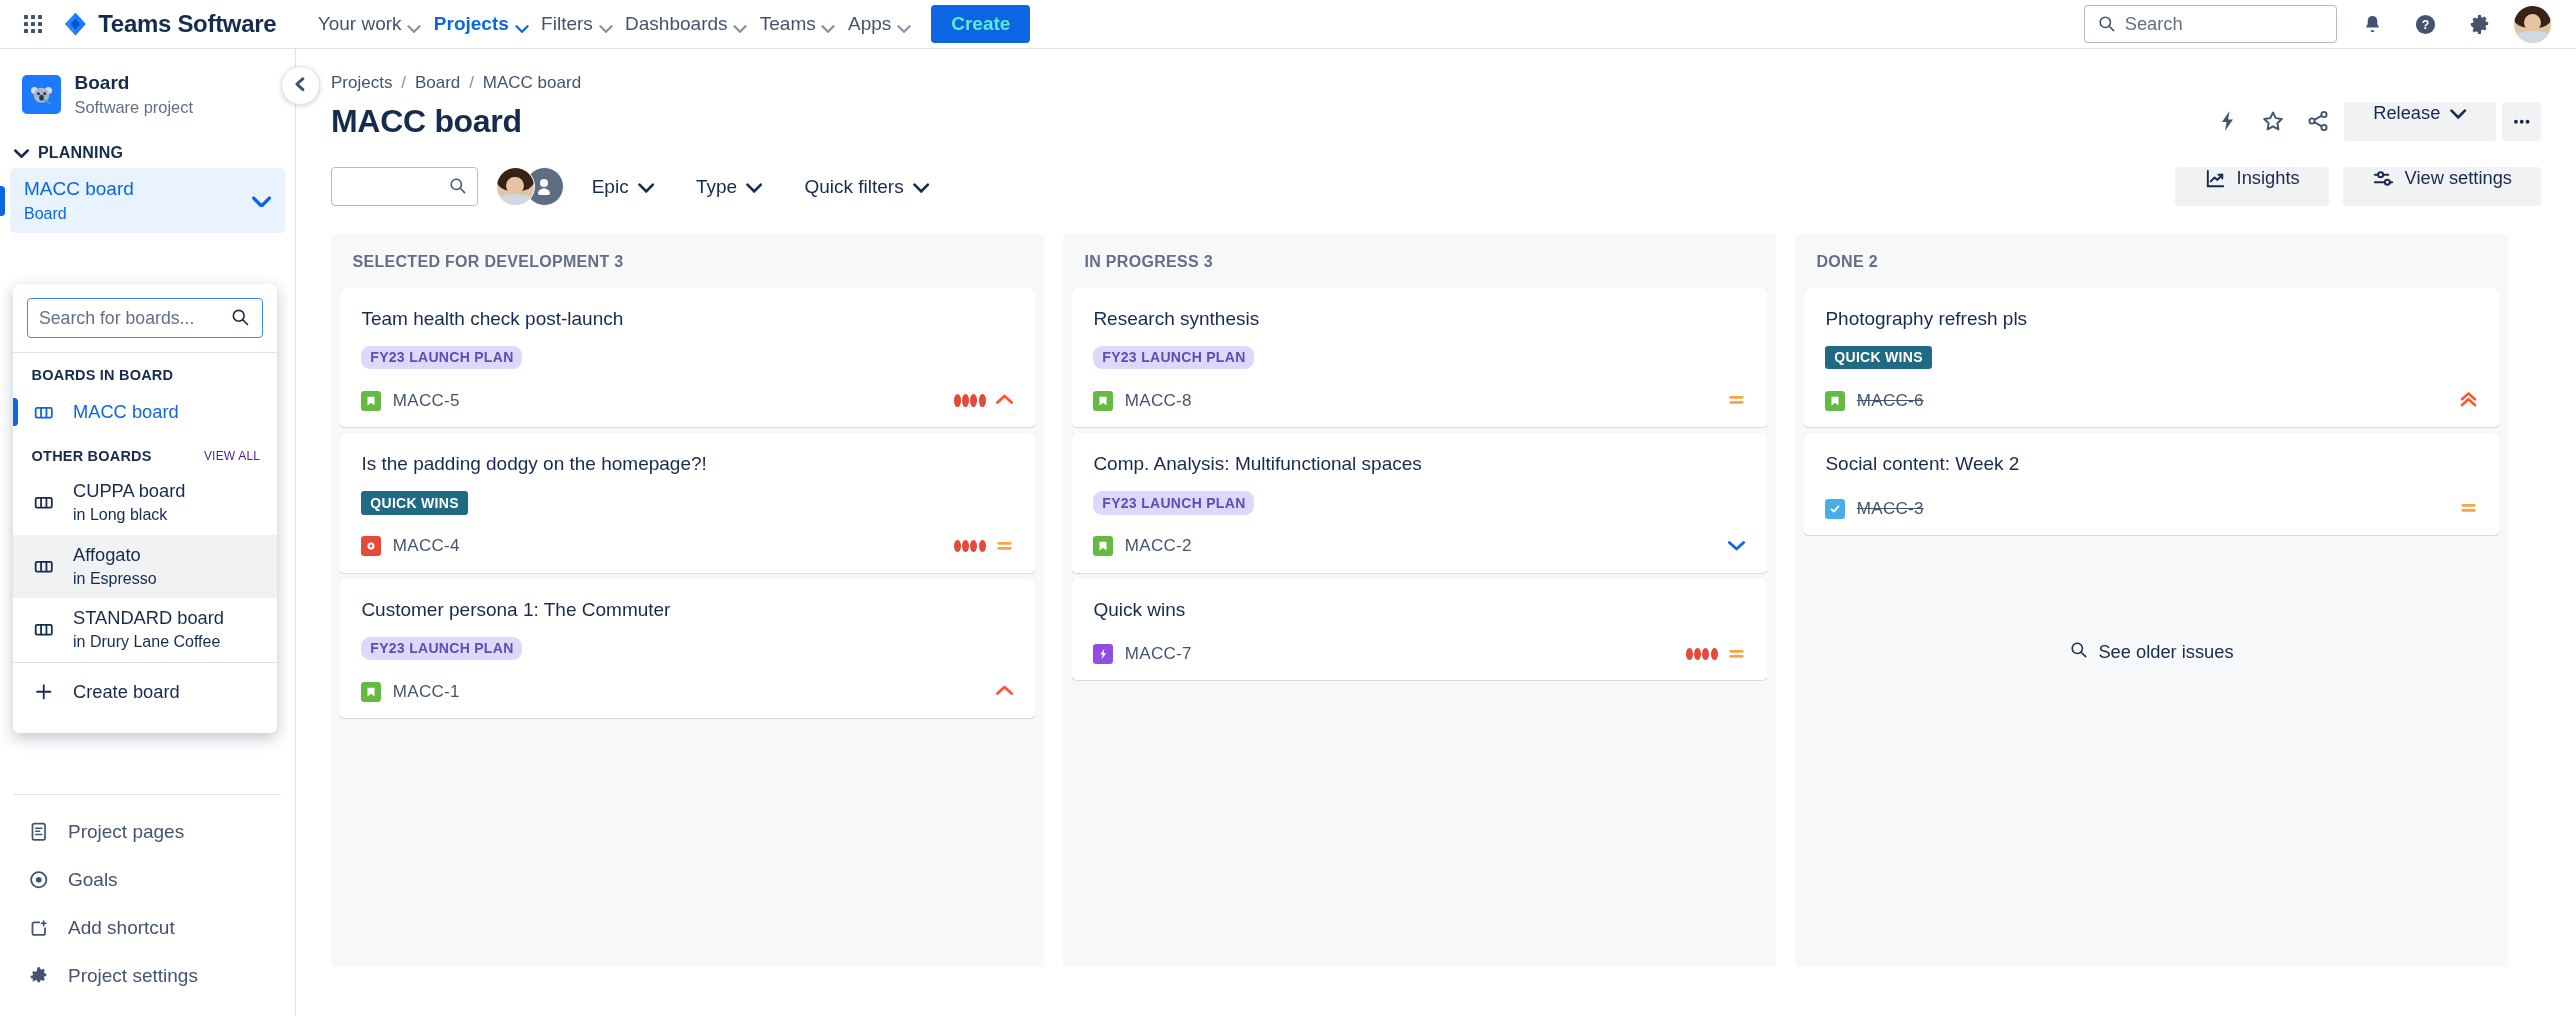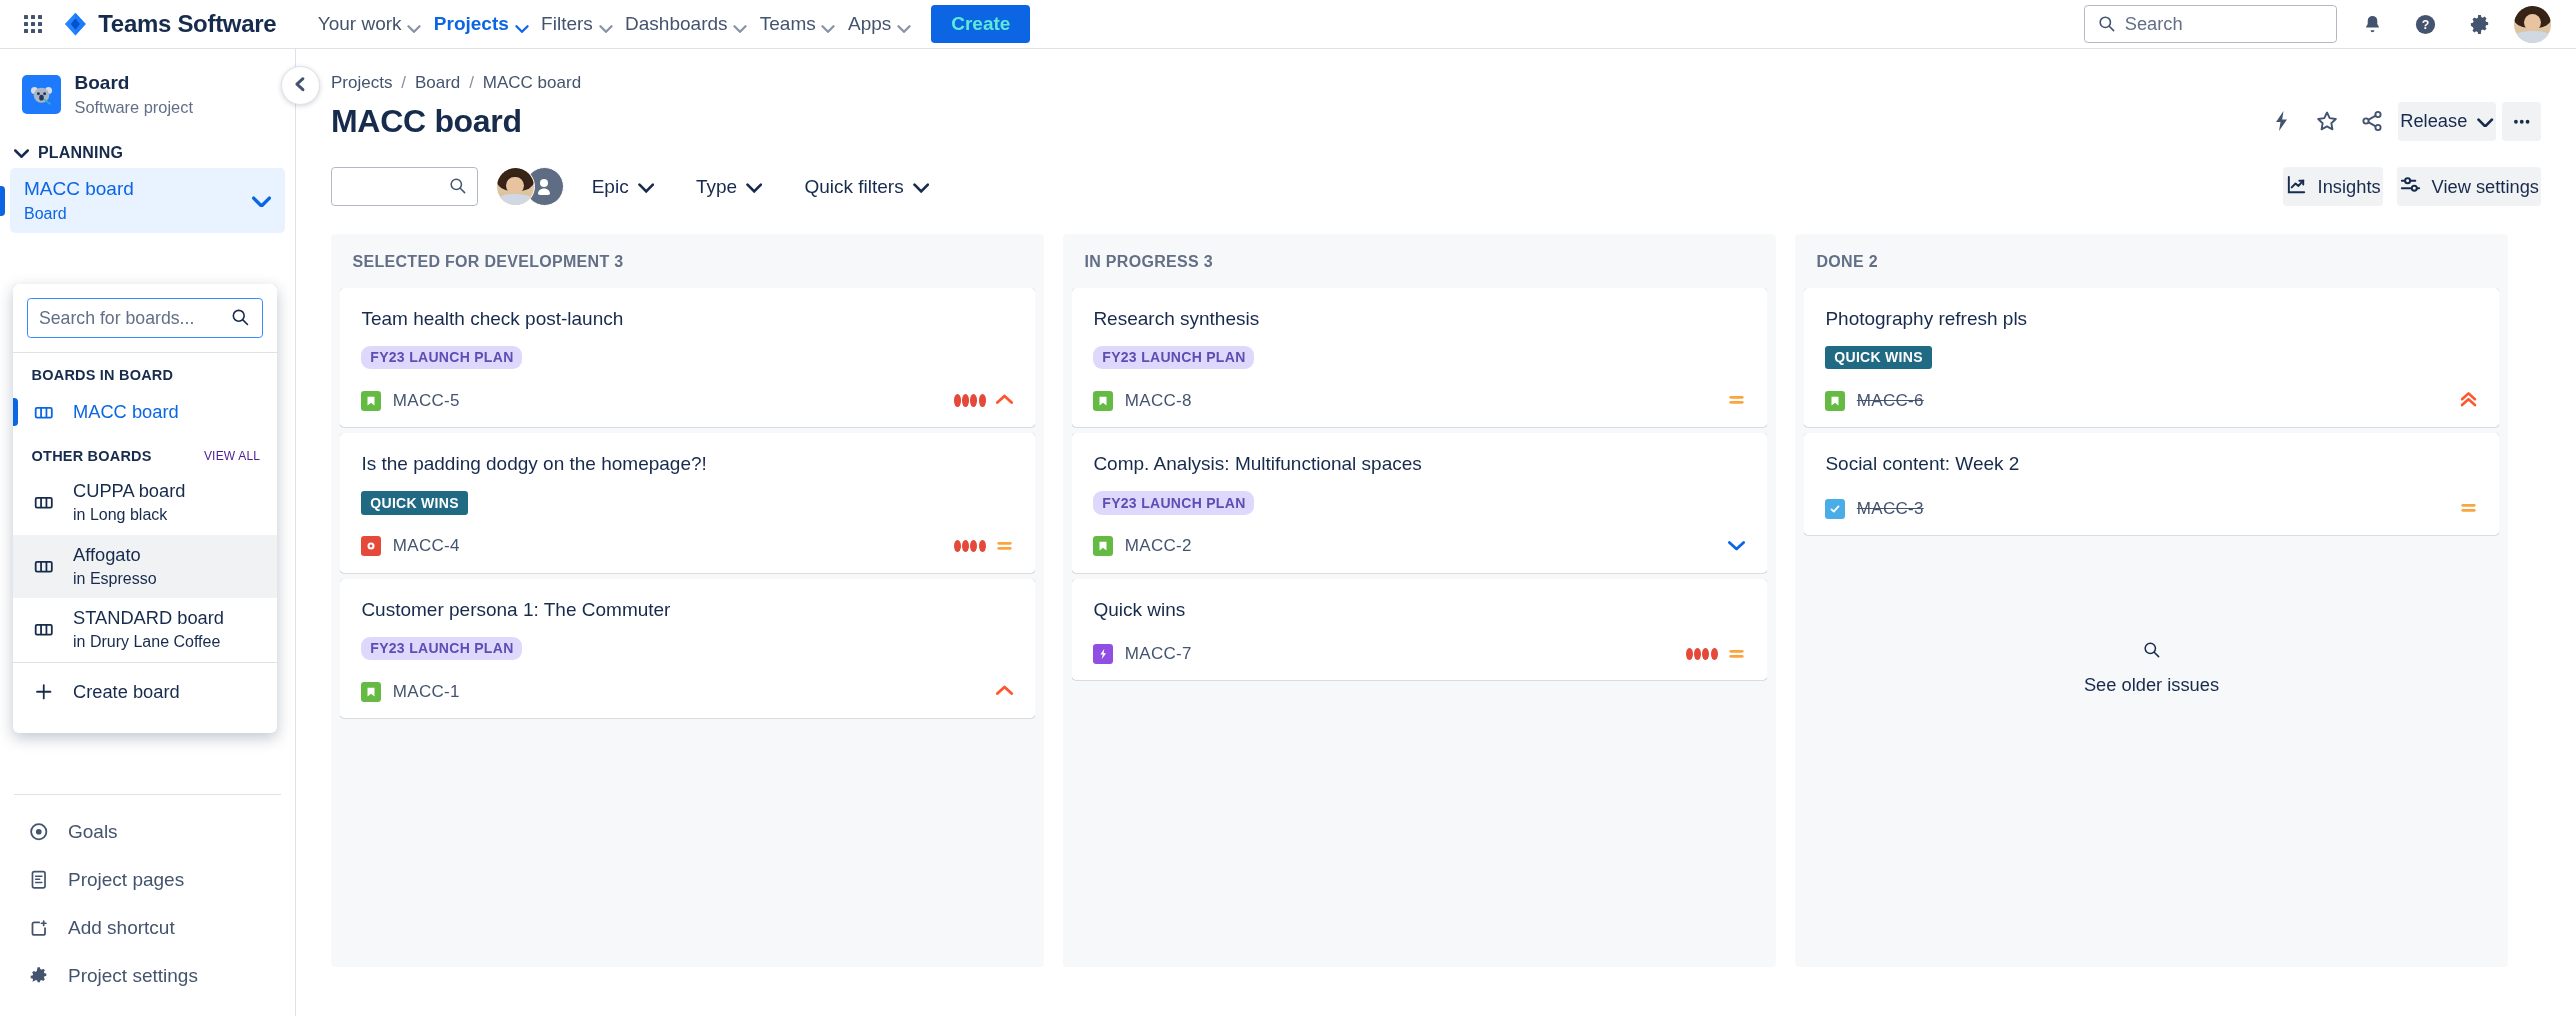--- a/index.html
+++ b/index.html
@@ -164,21 +164,21 @@
   }
   .crumbs { display: flex; align-items: center; gap: 8.9px; padding: 24px 0 0 0; font-size: 17px; color: #44546f; }
   .crumbs a { color: #44546f; text-decoration: none; cursor: pointer; }
   .crumb-sep { color: #8993a4; }
 
   .title-row { display: flex; align-items: center; margin-top: 8.9px; }
   .page-title { font-size: 32px; font-weight: 600; color: #172b4d; letter-spacing: -0.3px; }
   .title-actions { margin-left: auto; display: flex; align-items: center; gap: 6.3px; }
   .t-icon { width: 39px; height: 39px; border-radius: 3.8px; display:flex; align-items:center; justify-content:center; cursor:pointer; }
   .pill-btn {
-    display: flex; align-items: center; gap: 10px; height: 39px; padding: 0 2px;
+    display: flex; gap: 10px; height: 39px; padding: 0 29px;
     background: #f1f2f4; border: none; border-radius: 3.8px; cursor: pointer;
     font-size: 18.3px; color: #172b4d; font-family: "Liberation Sans", sans-serif;
     white-space: nowrap;
   }
   .pill-icon { width: 39px; height: 39px; background: #f1f2f4; border-radius: 3.8px; display:flex; align-items:center; justify-content:center; cursor:pointer; border:none; }
 
   .filter-row { display: flex; align-items: center; margin-top: 26.6px; gap: 0; }
   .board-search {
     width: 147px; height: 39px; border: 1.3px solid #b3b9c4; border-radius: 3.8px;
     display: flex; align-items: center; padding: 0 10px; background: #fff; cursor: text;
@@ -226,21 +226,21 @@
   .type-epic { background: #904ee2; }
   .issue-key { font-size: 17px; color: #44546f; margin-left: 11.4px; letter-spacing: 0.3px; }
   .issue-key.done { text-decoration: line-through; }
   .foot-right { margin-left: auto; display: flex; align-items: center; gap: 8.9px; }
   .dots { display: flex; align-items: center; gap: 1.3px; }
   .dots i { width: 7px; height: 12.6px; border-radius: 50%; background: #e5493a; display:block; }
 
   .see-older {
     display: flex; align-items: center; justify-content: center; gap: 10px;
     margin: 95px auto 0 auto; padding: 10px 17.7px; border-radius: 3.8px;
-    font-size: 18.3px; color: #172b4d; cursor: pointer; width: fit-content; flex-direction: column;
+    font-size: 18.3px; color: #172b4d; cursor: pointer; width: fit-content;
   }
 </style>
 </head>
 <body>
 
 <div class="page">
 
   <div class="topnav">
     <div class="app-switcher">
       <span class="grid9">
@@ -393,35 +393,35 @@
           </svg>
       </span>
     </div>
 
     <div class="bottom-nav">
       <div class="divider"></div>
 
       <div class="bn-item">
         <span class="bn-icon">
           <svg width="21.5" height="21.5" viewBox="0 0 24 24">
-              <circle cx="12" cy="12" r="8.5" stroke="#44546f" stroke-width="2" fill="none"></circle>
-              <circle cx="12" cy="12" r="3.2" fill="#44546f"></circle>
+              <rect x="5" y="3" width="14" height="18" rx="2" stroke="#44546f" stroke-width="1.9" fill="none"></rect>
+              <path d="M8.5 8h7M8.5 11.5h4.5M8.5 15h7" stroke="#44546f" stroke-width="1.7" stroke-linecap="round"></path>
             </svg>
         </span>
-        <span>Goals</span>
+        <span>Project pages</span>
       </div>
 
       <div class="bn-item">
         <span class="bn-icon">
           <svg width="21.5" height="21.5" viewBox="0 0 24 24">
-              <rect x="5" y="3" width="14" height="18" rx="2" stroke="#44546f" stroke-width="1.9" fill="none"></rect>
-              <path d="M8.5 8h7M8.5 11.5h4.5M8.5 15h7" stroke="#44546f" stroke-width="1.7" stroke-linecap="round"></path>
+              <circle cx="12" cy="12" r="8.5" stroke="#44546f" stroke-width="2" fill="none"></circle>
+              <circle cx="12" cy="12" r="3.2" fill="#44546f"></circle>
             </svg>
         </span>
-        <span>Project pages</span>
+        <span>Goals</span>
       </div>
 
       <div class="bn-item">
         <span class="bn-icon">
           <svg width="21.5" height="21.5" viewBox="0 0 24 24">
               <path d="M19 12.5V18a2 2 0 0 1-2 2H7a2 2 0 0 1-2-2V8a2 2 0 0 1 2-2h5.5" stroke="#44546f" stroke-width="2" fill="none" stroke-linecap="round"></path>
               <path d="M17.5 4.5v5M15 7h5" stroke="#44546f" stroke-width="1.9" stroke-linecap="round"></path>
             </svg>
         </span>
         <span>Add shortcut</span>

